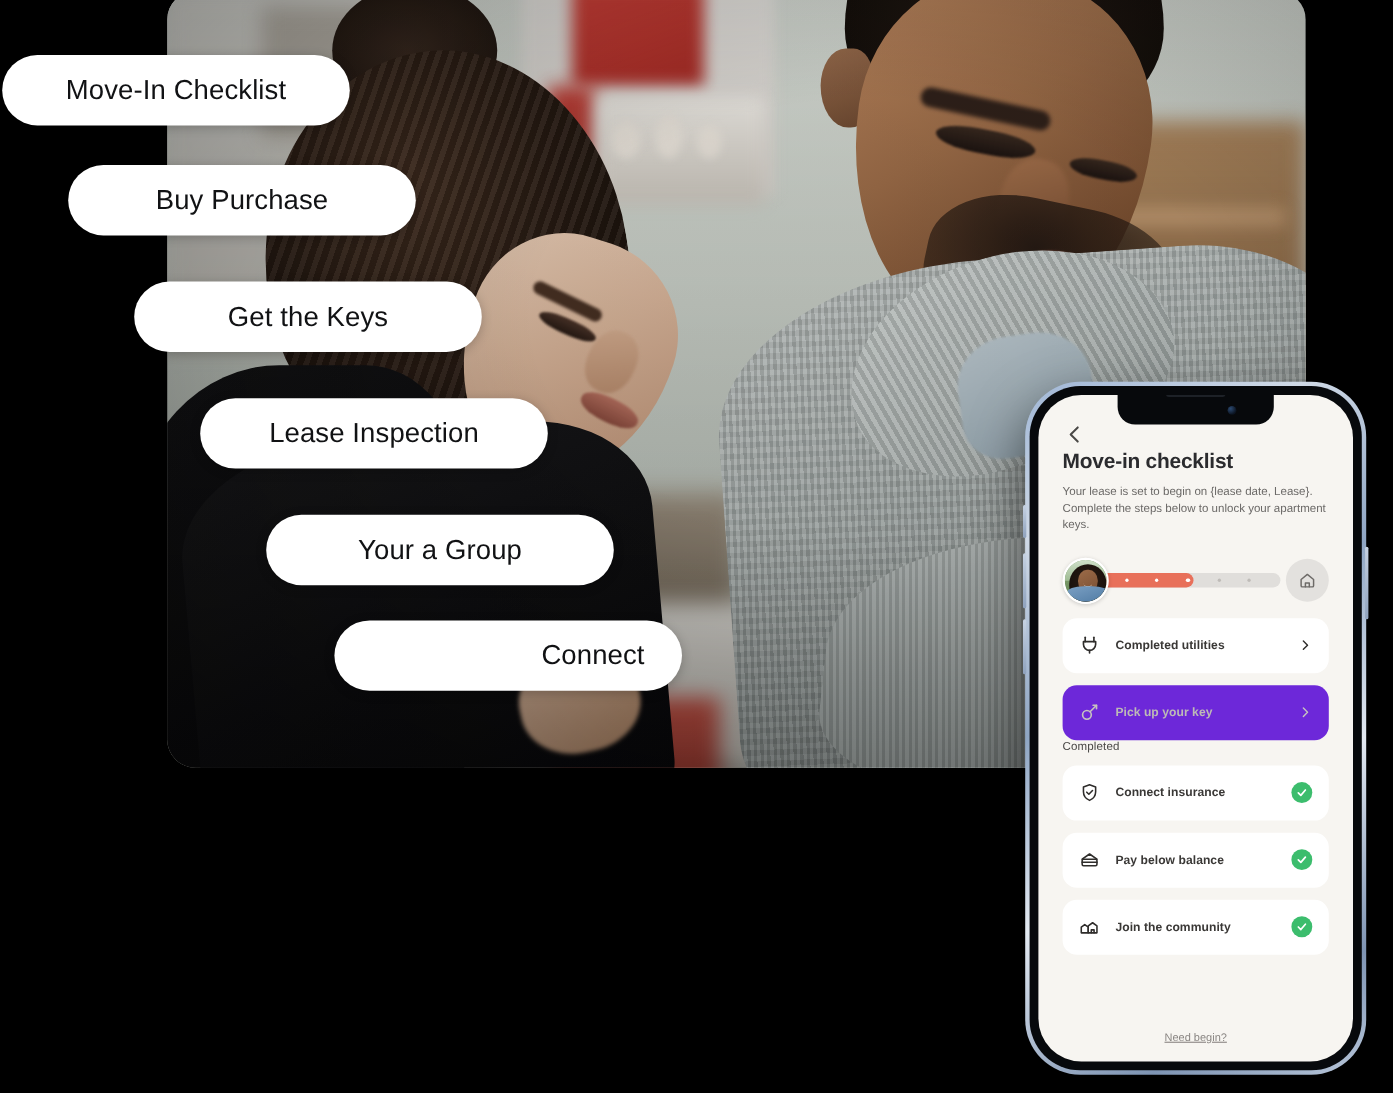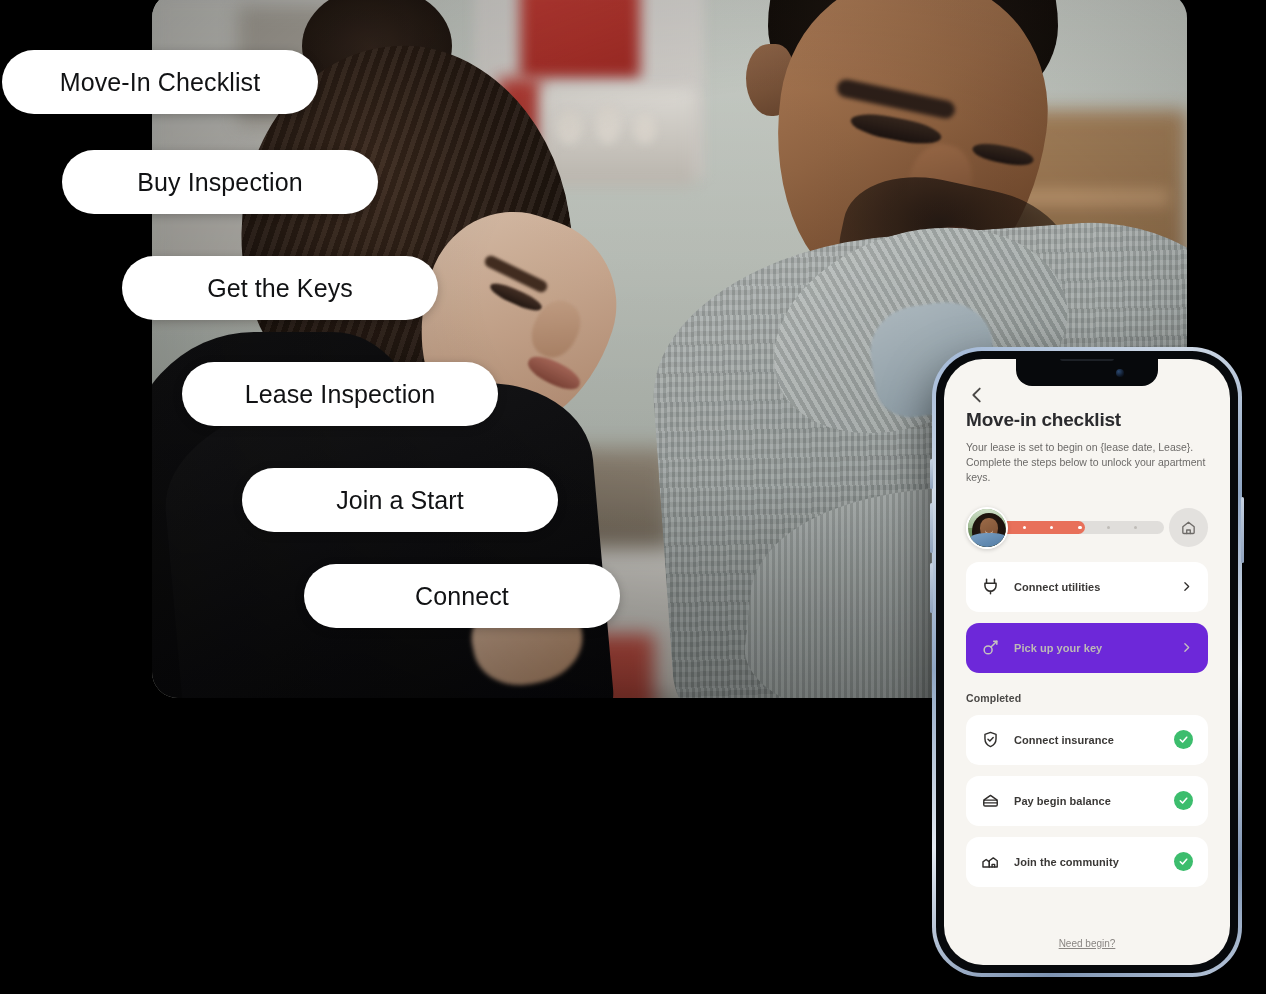--- a/index.html
+++ b/index.html
@@ -381,21 +381,21 @@
     letter-spacing:.05px;
   }
   .card.muted .card-label { color:#bdbab6; font-weight:600; }
   .card-right { margin-left:auto; display:flex; align-items:center; }
   .chev { width:13px; height:13px; display:block; }
   .check {
     width: 19px; height: 19px; border-radius:50%;
     background:#3cbd6d; display:flex; align-items:center; justify-content:center;
   }
   .section-head {
-    margin-top: 19px; font-size: 10.5px; font-weight:700; color:#4a4846;
+    font-size: 10.5px; font-weight:400; color:#4a4846;
     letter-spacing:.1px;
   }
   .need-help {
     position:absolute; left:0; right:0; bottom: 16px;
     text-align:center; font-size: 10px; color:#8a8683;
     text-decoration: underline; cursor:pointer;
   }
 </style>
 </head>
 <body>
@@ -455,32 +455,32 @@
 
       <div class="grade"></div>
     </div>
   </div>
 
   <div>
     <div class="pill" style="left:2px;top:50px;width:316px;">
         <span>Move-In Checklist</span>
       </div>
     <div class="pill" style="left:62px;top:150px;width:316px;">
-        <span>Buy Inspection</span>
+        <span>Buy Purchase</span>
       </div>
     <div class="pill" style="left:122px;top:256px;width:316px;text-align:right;">
         <span>Get the Keys</span>
       </div>
     <div class="pill" style="left:182px;top:362px;width:316px;">
         <span>Lease Inspection</span>
       </div>
     <div class="pill" style="left:242px;top:468px;width:316px;">
-        <span>Join a Start</span>
-      </div>
-    <div class="pill" style="left:304px;top:564px;width:316px;">
+        <span>Your a Group</span>
+      </div>
+    <div class="pill" style="left:304px;top:564px;width:316px;justify-content:flex-end;">
         <span>Connect</span>
       </div>
   </div>
 
   <div class="phone">
     <div class="side-btn b1"></div>
     <div class="vol-btn v1"></div>
     <div class="vol-btn v2"></div>
     <div class="vol-btn v3"></div>
 
@@ -528,21 +528,21 @@
             </div>
           </div>
 
           <div class="card">
             <svg class="card-ico" viewBox="0 0 24 24" fill="none" stroke="#2f2d2b" stroke-width="1.9" stroke-linecap="round" stroke-linejoin="round">
               <path d="M7 3v5"></path>
                 <path d="M17 3v5"></path>
               <path d="M5 8h14v3a7 7 0 0 1-14 0z"></path>
               <path d="M12 18v3"></path>
             </svg>
-            <span class="card-label">Connect utilities</span>
+            <span class="card-label">Completed utilities</span>
             <span class="card-right">
               <svg class="chev" viewBox="0 0 24 24" fill="none" stroke="#2f2d2b" stroke-width="2.4" stroke-linecap="round" stroke-linejoin="round">
                 <polyline points="9 5 16 12 9 19"></polyline>
               </svg>
             </span>
           </div>
 
           <div class="card muted">
             <svg class="card-ico" viewBox="0 0 24 24" fill="none" stroke="#c6c3bf" stroke-width="1.9" stroke-linecap="round" stroke-linejoin="round">
               <circle cx="9" cy="15" r="5"></circle>
@@ -573,21 +573,21 @@
               </span>
             </span>
           </div>
 
           <div class="card">
             <svg class="card-ico" viewBox="0 0 24 24" fill="none" stroke="#2f2d2b" stroke-width="1.8" stroke-linecap="round" stroke-linejoin="round">
               <path d="M3.5 11.5l8.5-6 8.5 6"></path>
               <rect x="3.5" y="11.5" width="17" height="7.5" rx="1.6"></rect>
               <path d="M3.5 15h17"></path>
             </svg>
-            <span class="card-label">Pay begin balance</span>
+            <span class="card-label">Pay below balance</span>
             <span class="card-right">
               <span class="check">
                 <svg width="11" height="11" viewBox="0 0 24 24" fill="none" stroke="#ffffff" stroke-width="3.4" stroke-linecap="round" stroke-linejoin="round">
                   <polyline points="5 12.5 10 17.5 19 7"></polyline>
                 </svg>
               </span>
             </span>
           </div>
 
           <div class="card">

